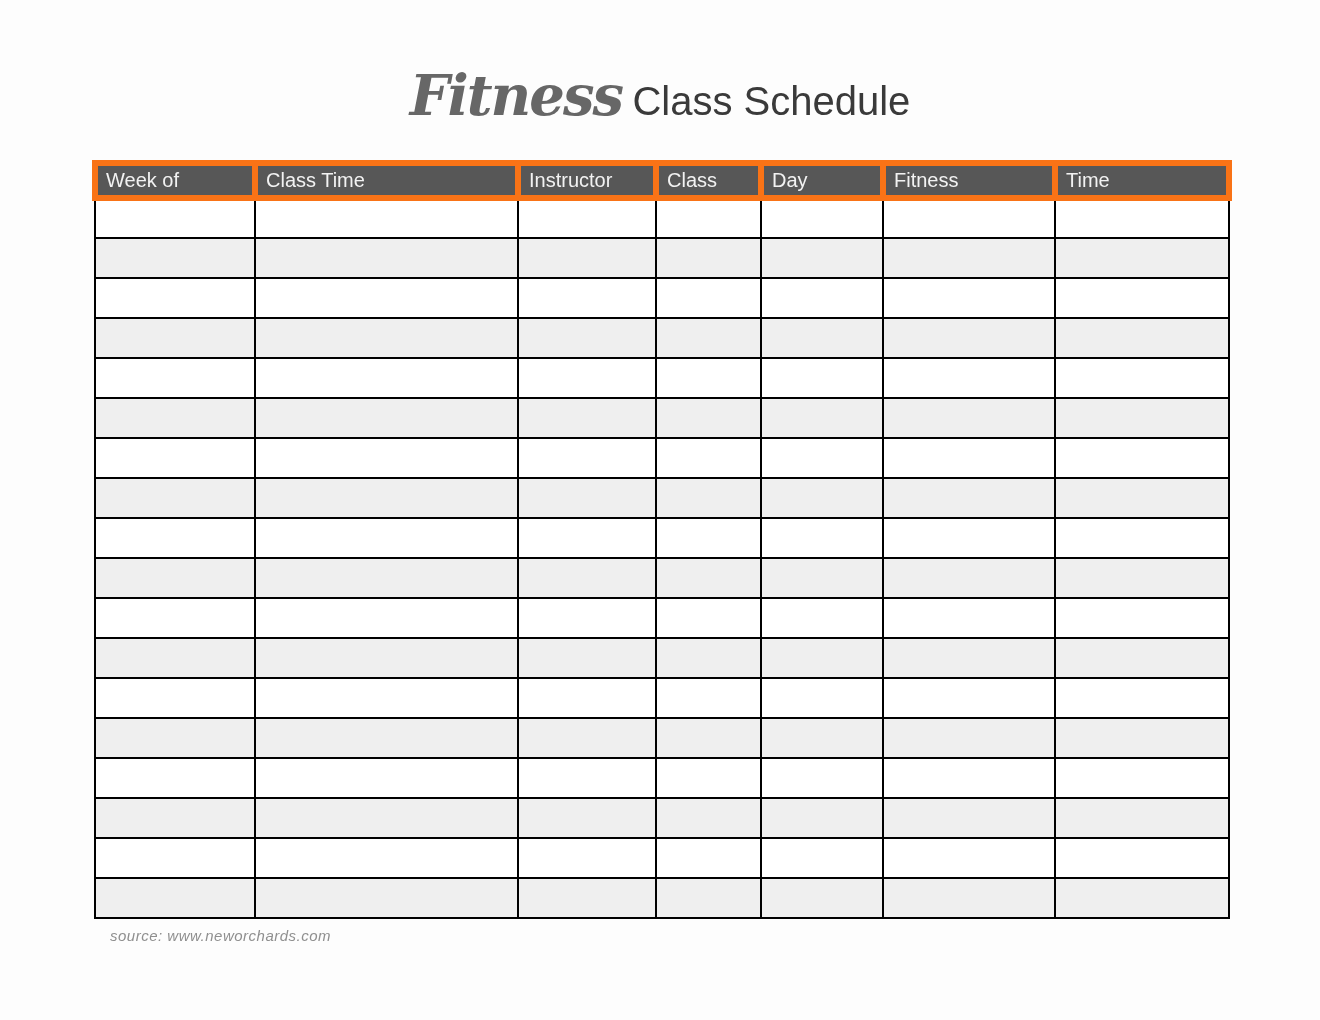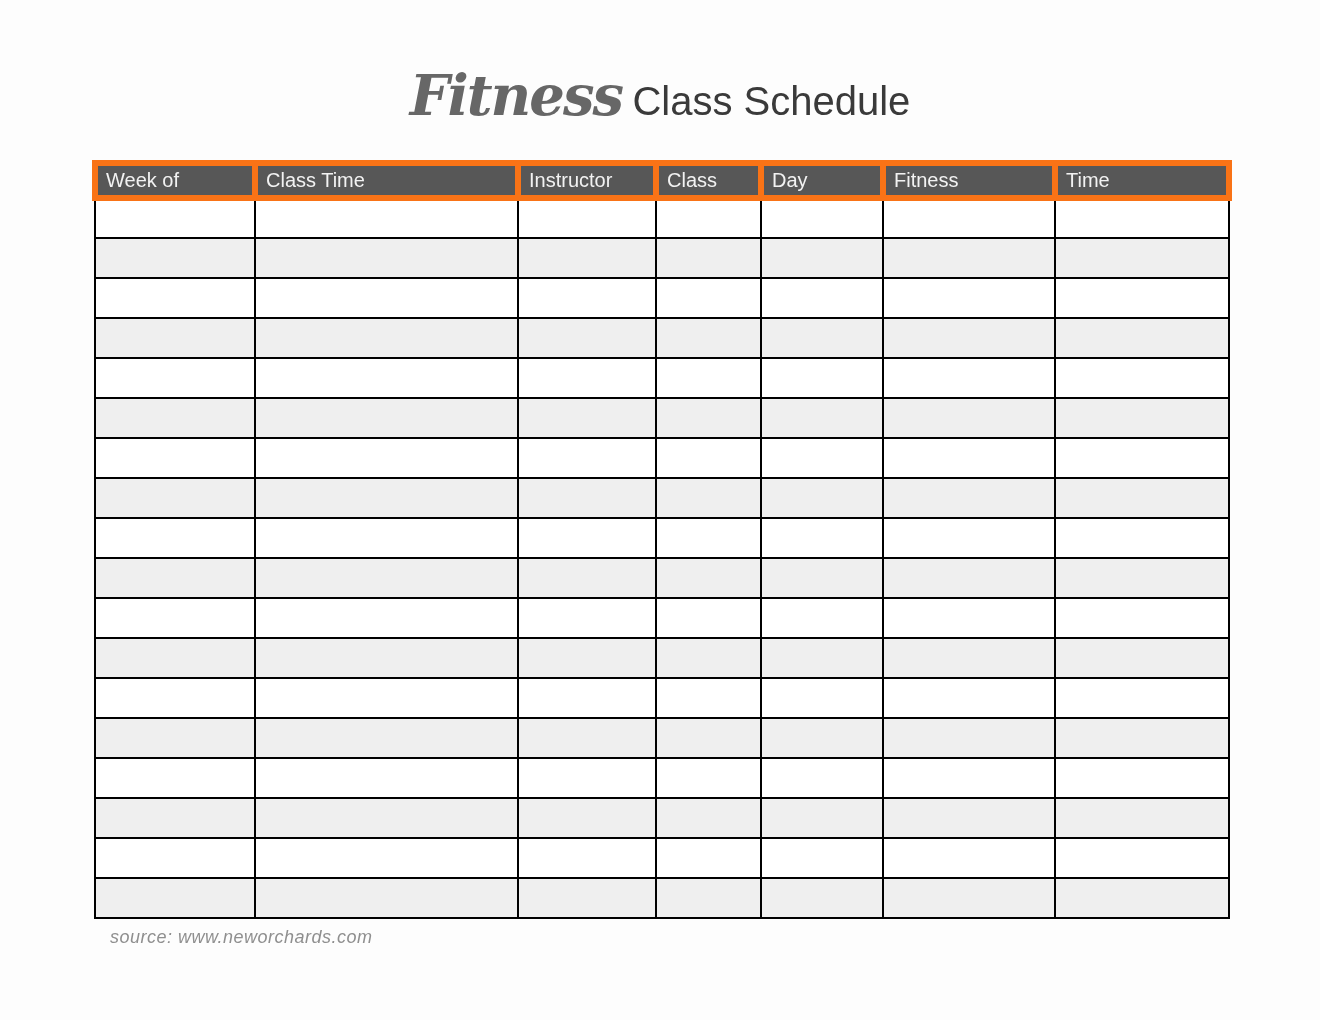--- a/index.html
+++ b/index.html
@@ -62,21 +62,21 @@
     background: #ffffff;
   }
   table.schedule tr.alt td {
     background: #efefef;
   }
   .source-note {
     position: absolute;
     top: 927px;
     left: 110px;
     font-style: italic;
-    font-size: 18px;
+    font-size: 15px;
     color: #8f8f8f;
     letter-spacing: 0.5px;
   }
 </style>
 </head>
 <body>
 
 <div class="page-title">
   <span class="title-script">Fitness</span>
   <span class="title-rest">Class Schedule</span>

